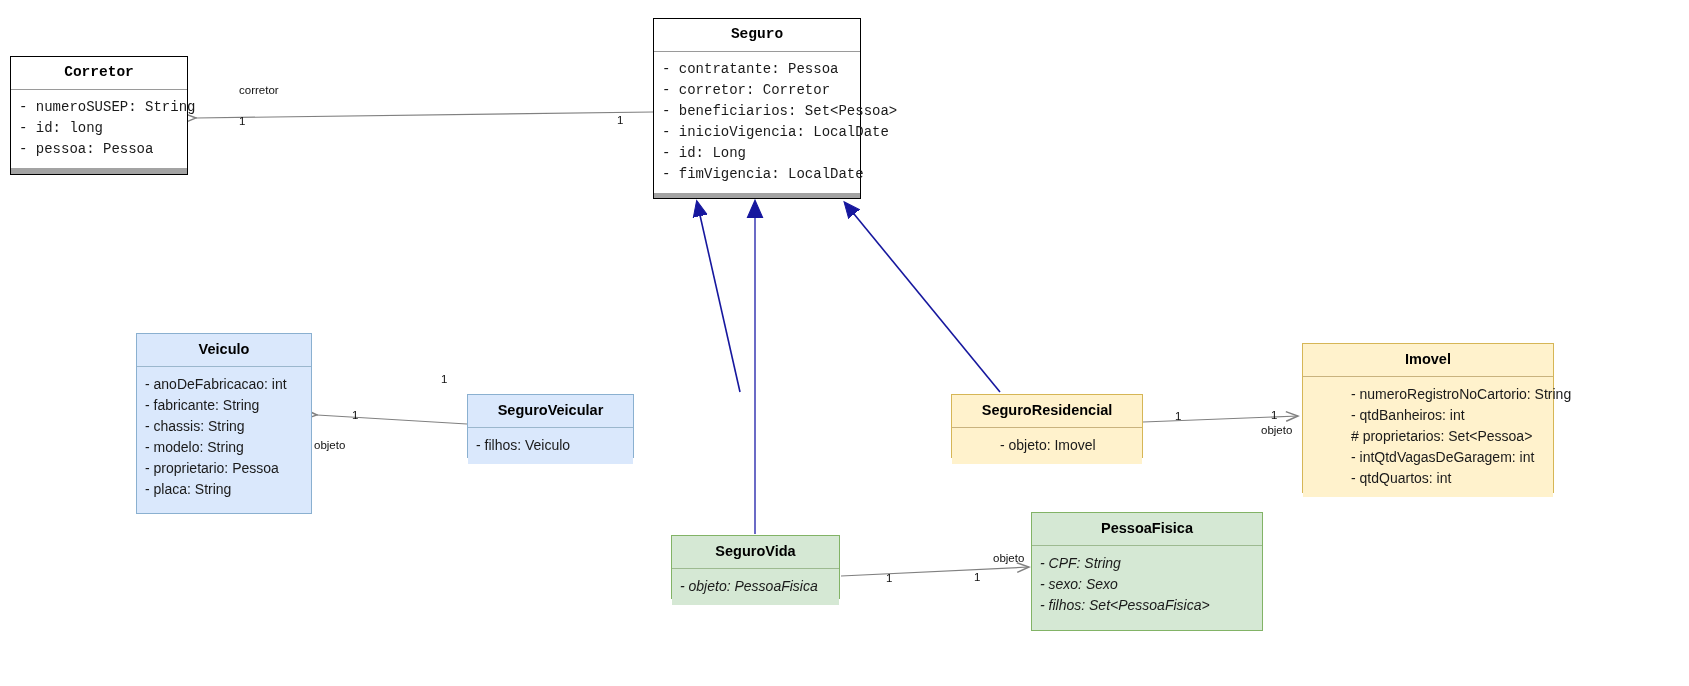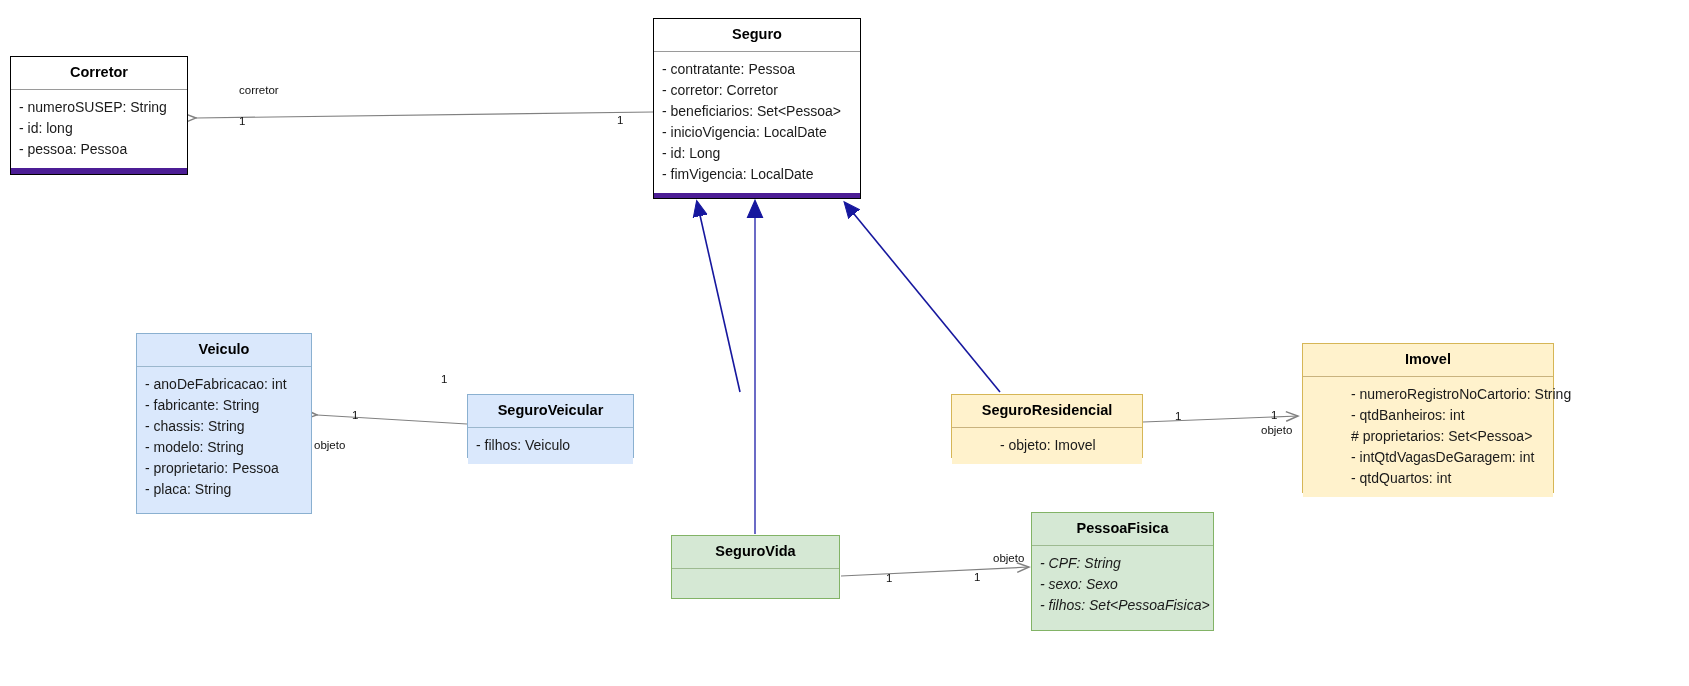--- a/index.html
+++ b/index.html
@@ -46,21 +46,21 @@
     box-sizing: border-box;
   }
   .uml-attr {
     font-size: 14px;
     color: #1a1a1a;
     line-height: 21px;
     white-space: nowrap;
   }
 
   
-  .c-plain { border-color: #000000; background:#4c1d95; }
+  .c-plain { border-color: #000000; background:#a3a3a3;font-family:Liberation Mono, monospace; }
   .c-plain .uml-header { background:#ffffff; border-bottom-color:#9a9a9a;}
   .c-plain .uml-body { background:#ffffff; }
 
   .c-blue { border-color:#8ab0d0; background:#dae8fc; }
   .c-blue .uml-header { background:#dae8fc; border-bottom-color:#9bb7cd; }
   .c-blue .uml-body { background:#dae8fc; }
 
   .c-yellow { border-color:#d6b656; background:#fff2cc; }
   .c-yellow .uml-header { background:#fff2cc; border-bottom-color:#c9b37e; }
   .c-yellow .uml-body { background:#fff2cc;padding-left:48px; }
@@ -171,23 +171,26 @@
       <div class="uml-attr">- numeroRegistroNoCartorio: String</div>
       <div class="uml-attr">- qtdBanheiros: int</div>
       <div class="uml-attr"># proprietarios: Set&lt;Pessoa&gt;</div>
       <div class="uml-attr">- intQtdVagasDeGaragem: int</div>
       <div class="uml-attr">- qtdQuartos: int</div>
     </div>
   </div>
 
   <div class="uml-class c-green" style="left:671px; top:535px; width:169px; height:64px;">
     <div class="uml-header">SeguroVida</div>
-  </div>
-
-  <div class="uml-class c-green" style="left:1031px; top:512px; width:183px; height:119px;">
+    <div class="uml-body">
+      <div class="uml-attr">- objeto: PessoaFisica</div>
+    </div>
+  </div>
+
+  <div class="uml-class c-green" style="left:1031px; top:512px; width:232px; height:119px;">
     <div class="uml-header">PessoaFisica</div>
     <div class="uml-body">
       <div class="uml-attr">- CPF: String</div>
       <div class="uml-attr">- sexo: Sexo</div>
       <div class="uml-attr">- filhos: Set&lt;PessoaFisica&gt;</div>
     </div>
   </div>
 
   <div class="edge-label" style="left:239px; top:84px;">corretor</div>
   <div class="mult-label" style="left:239px; top:115px;">1</div>

